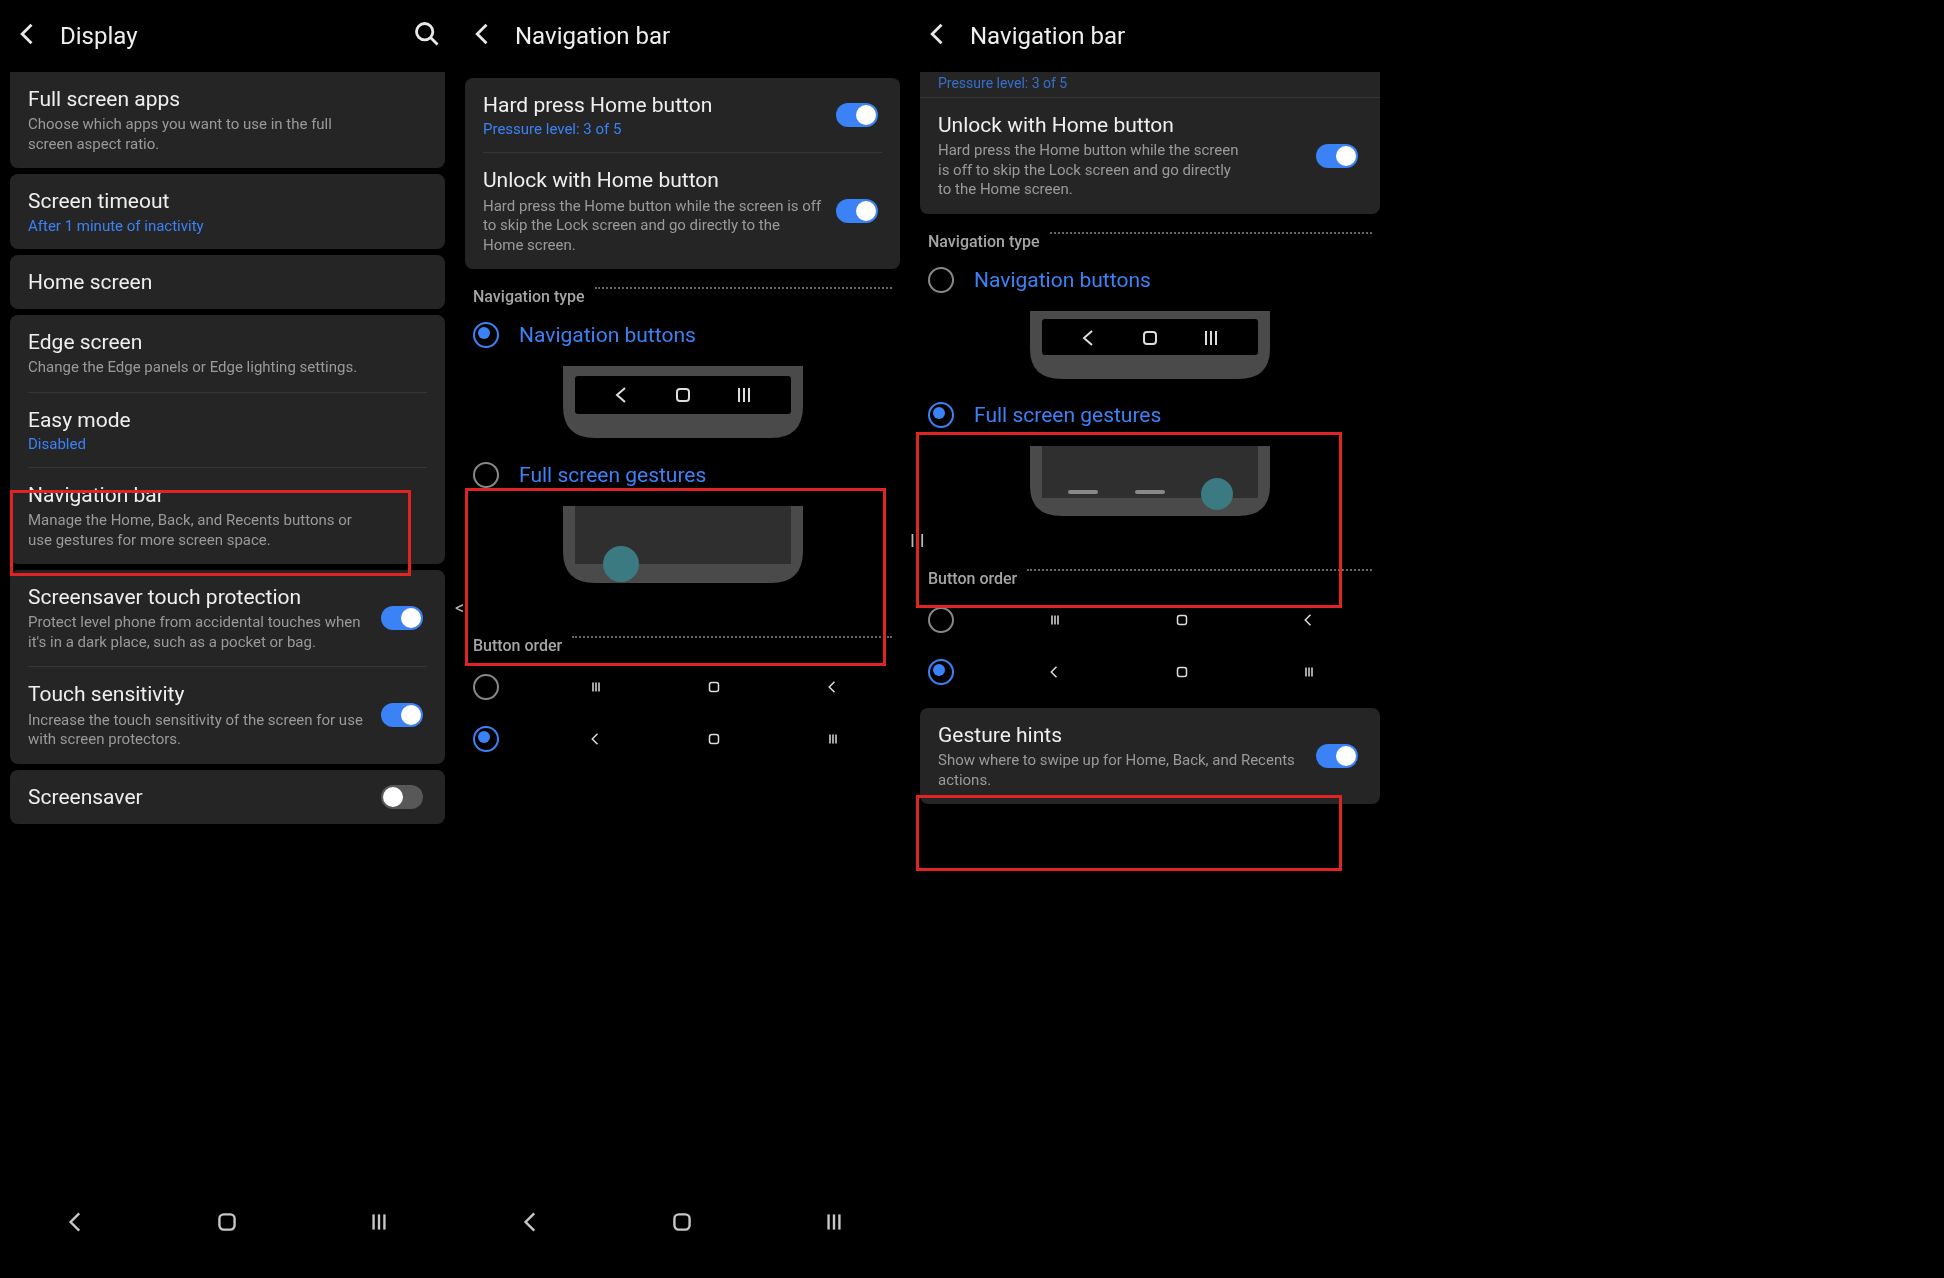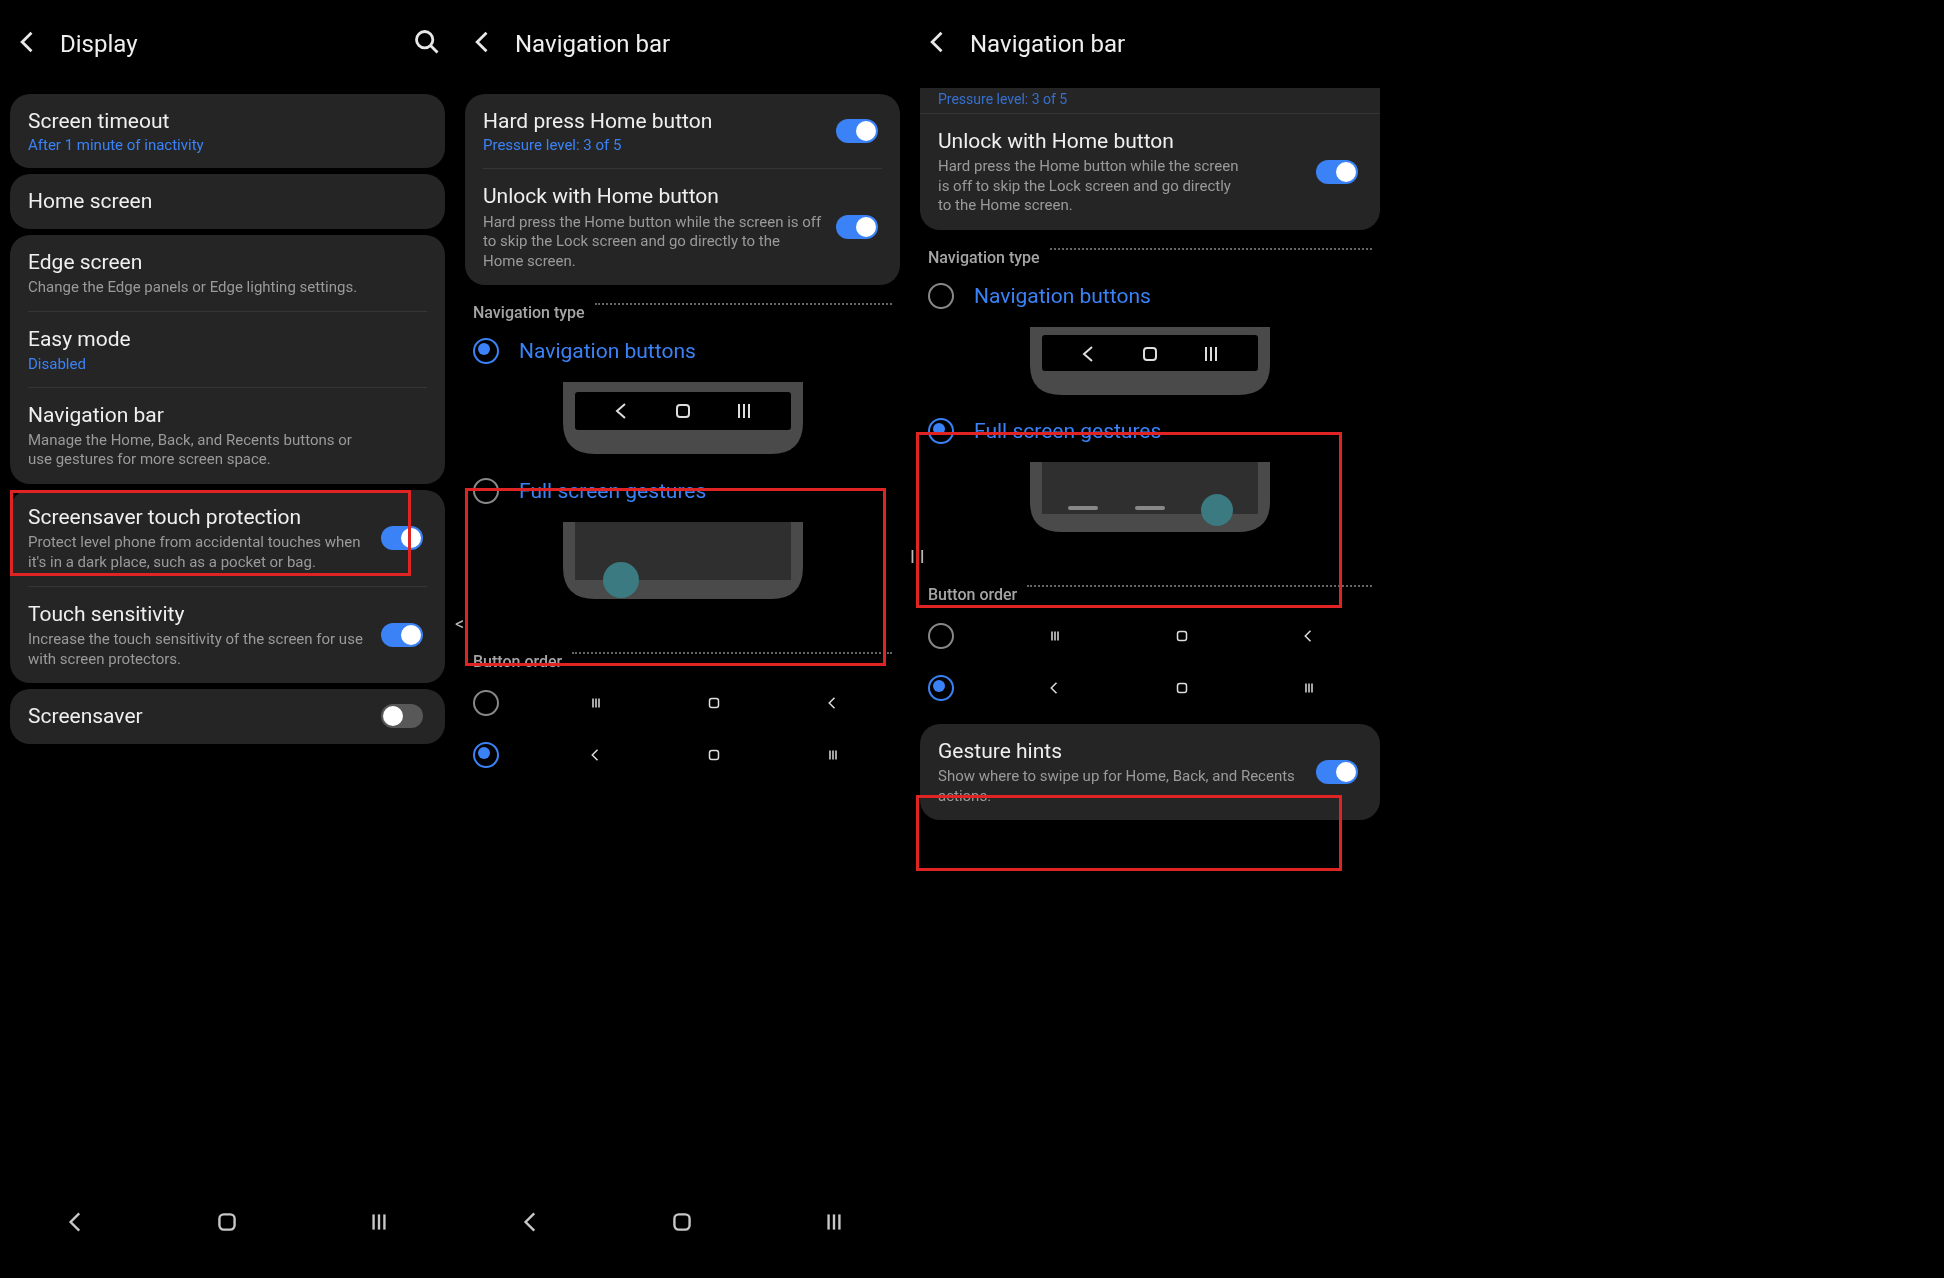--- a/index.html
+++ b/index.html
@@ -1,26 +1,26 @@
 <!DOCTYPE html>
 <html><head>
 <meta charset="utf-8">
 <style>
   html,body{margin:0;padding:0;background:#000;font-family:-apple-system,Roboto,Arial,sans-serif;color:#e8e8e8;overflow:hidden}
   .stage{width:1944px;height:1278px;display:flex;background:#000}
   .col{width:454px;height:1246px;background:#000;position:relative;margin-right:0}
   .col1{width:455px}
   .col2{width:455px}
   .col3{width:480px}
-  .header{height:64px;display:flex;align-items:center;padding:12px 14px}
+  .header{height:64px;display:flex;align-items:center;padding:4px 14px}
   .back-arrow svg, .search svg{width:28px;height:28px;fill:none;stroke:#e8e8e8;stroke-width:2.4}
   .back-arrow{cursor:pointer}
   .title{font-size:24px;margin-left:18px;flex:1;color:#efefef}
   .search{cursor:pointer}
-  .card{background:#252525;border-radius:20px;margin:6px 10px;padding:0 18px}
+  .card{background:#252525;border-radius:8px;margin:6px 10px;padding:0 18px}
   .row{padding:14px 0;border-bottom:1px solid rgba(255,255,255,0.08);position:relative}
   .row:last-child{border-bottom:none}
   .row-title{font-size:21px;color:#efefef;line-height:1.25}
   .row-sub{font-size:15px;color:#9a9a9a;line-height:1.3;margin-top:3px;padding-right:60px}
   .row-link{font-size:15px;color:#3b82f6;margin-top:2px}
   .toggle{position:absolute;right:4px;top:50%;transform:translateY(-50%);width:42px;height:24px;border-radius:12px;background:#3b82f6;cursor:pointer}
   .toggle::after{content:"";position:absolute;right:2px;top:2px;width:20px;height:20px;border-radius:50%;background:#fff}
   .toggle.off{background:#585858}
   .toggle.off::after{right:auto;left:2px}
   .section-hdr{display:flex;align-items:flex-start;margin:18px 18px 6px;color:#a5a5a5;font-size:16px;font-weight:500}
@@ -54,20 +54,26 @@
     </span>
     <span class="title">Display</span>
     <span class="search">
       <svg viewBox="0 0 24 24">
             <circle cx="10" cy="10" r="7"></circle>
             <line x1="15" y1="15" x2="21" y2="21"></line>
           </svg>
     </span>
   </div>
 
+  <div class="card" style="border-top-left-radius:0;border-top-right-radius:0;margin-top:0">
+    <div class="row">
+      <div class="row-title">Full screen apps</div>
+      <div class="row-sub">Choose which apps you want to use in the full screen aspect ratio.</div>
+    </div>
+  </div>
 
   <div class="card">
     <div class="row">
       <div class="row-title">Screen timeout</div>
       <div class="row-link">After 1 minute of inactivity</div>
     </div>
   </div>
 
   <div class="card">
     <div class="row">

